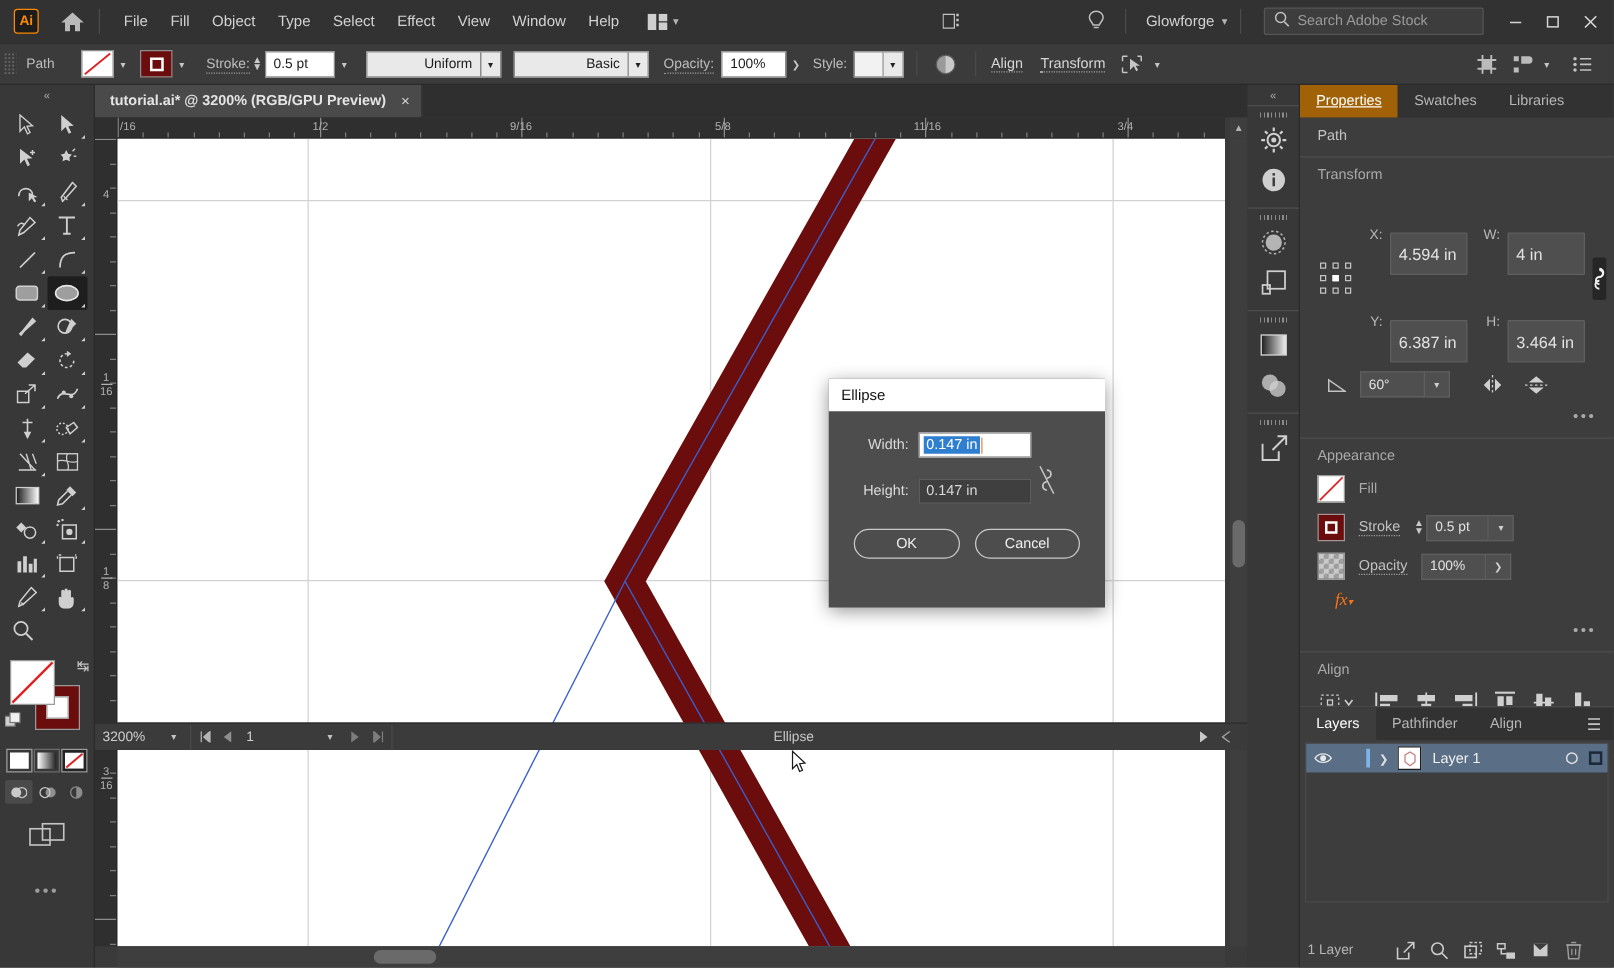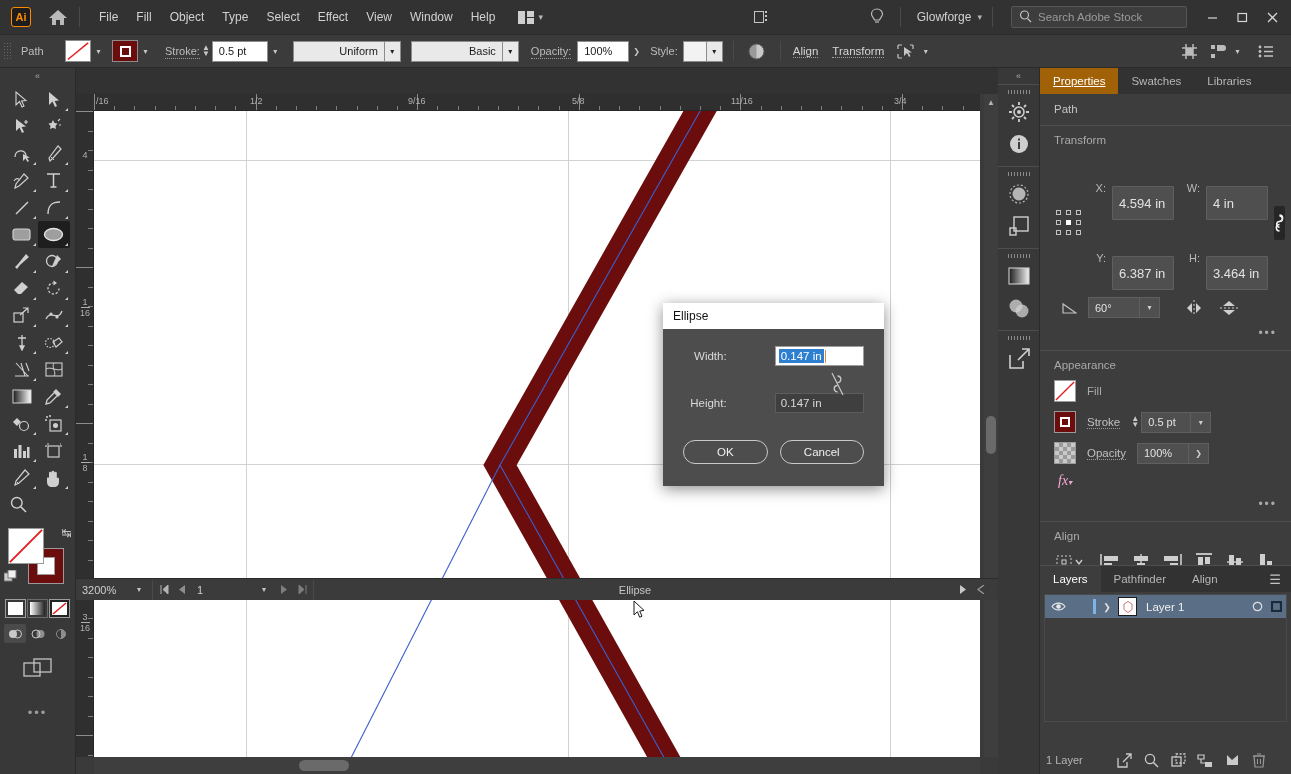--- a/index.html
+++ b/index.html
@@ -245,21 +245,21 @@
   
   .dialog {
     position:absolute; left:663px; top:303px; width:221px; height:183px;
     background:#4d4d4d; box-shadow: 0 3px 14px rgba(0,0,0,.45);
   }
   .dlg-title {
     height:26px; background:#fff; color:#111; font-size:12px;
     display:flex; align-items:center; padding-left:10px;
   }
   .dlg-body { padding: 17px 20px 0; }
-  .dlg-row { display:flex; align-items:center; margin-bottom:27px;gap:40px; }
+  .dlg-row { display:flex; align-items:center; margin-bottom:17px; }
   .dlg-lab { color:#d9d9d9; font-size:11.5px; width:44px; text-align:right; margin-right:8px;}
   .dlg-input-active {
     width:90px; height:20px; background:#fff; border:1px solid #9d9d9d;
     display:flex; align-items:center; padding:0 3px;
   }
   .dlg-input-active span { background:#2f7fd1; color:#fff; font-size:11.5px; padding:1px 2px;}
   .dlg-caret { width:1px; height:13px; background:#e08c3a; margin-left:1px;}
   .dlg-input {
     width:90px; height:20px; background:#3f3f3f; border:1px solid #5c5c5c;
     color:#d8d8d8; font-size:11.5px; display:flex; align-items:center; padding:0 5px;
@@ -740,20 +740,26 @@
     </div>
     <div class="screenmode">
       <svg width="30" height="22" viewBox="0 0 30 22">
           <rect x="1" y="6" width="16" height="13" fill="none" stroke="#c4c4c4" stroke-width="1.3"></rect>
           <rect x="11" y="2" width="17" height="13" fill="none" stroke="#c4c4c4" stroke-width="1.3"></rect>
         </svg>
     </div>
     <div class="tb-dots">•••</div>
   </div>
 
+  <div class="tabstrip">
+    <div class="doctab">
+      <span class="title">tutorial.ai* @ 3200% (RGB/GPU Preview)</span>
+      <span class="x">×</span>
+    </div>
+  </div>
 
   <div class="canvas-wrap">
     <div class="ruler-corner"></div>
 
     <div class="ruler-h">
       <div id="hticks">
           <div class="rtick" style="left: 0px; bottom: 0px; width: 1px; height: 16px; background: rgb(140, 140, 140);"></div>
           <div class="rtick" style="left: 20px; bottom: 0px; width: 1px; height: 4px; background: rgb(125, 125, 125);"></div>
           <div class="rtick" style="left: 40px; bottom: 0px; width: 1px; height: 4px; background: rgb(125, 125, 125);"></div>
           <div class="rtick" style="left: 61px; bottom: 0px; width: 1px; height: 4px; background: rgb(125, 125, 125);"></div>
@@ -1100,21 +1106,21 @@
         </span>
       </div>
       <div class="app-row">
         <div class="app-sw" style="background-image:linear-gradient(45deg,#9a9a9a 25%,transparent 25%,transparent 75%,#9a9a9a 75%),linear-gradient(45deg,#9a9a9a 25%,#c9c9c9 25%,#c9c9c9 75%,#9a9a9a 75%);background-size:8px 8px;background-position:0 0,4px 4px;"></div>
         <span class="app-lab">Opacity</span>
         <span style="display:flex;align-items:center;">
           <span class="angle-field" style="width:52px;">100%</span>
           <span class="angle-dd">❯</span>
         </span>
       </div>
-      <div style="color:#f9a8d4;font-size:14px;font-style:italic;font-family:'Liberation Serif',serif;margin-left:4px;">
+      <div style="color:#f97316;font-size:14px;font-style:italic;font-family:'Liberation Serif',serif;margin-left:14px;">
         <span>fx</span><span style="font-size:8px;">▾</span>
       </div>
       <div class="ellipsis">•••</div>
     </div>
 
     <div class="panel-sec">
       <div class="sec-title">Align</div>
       <div class="align-icons">
         <div class="ai-btn" style="width:36px;">
           <svg width="30" height="16" viewBox="0 0 30 16">

